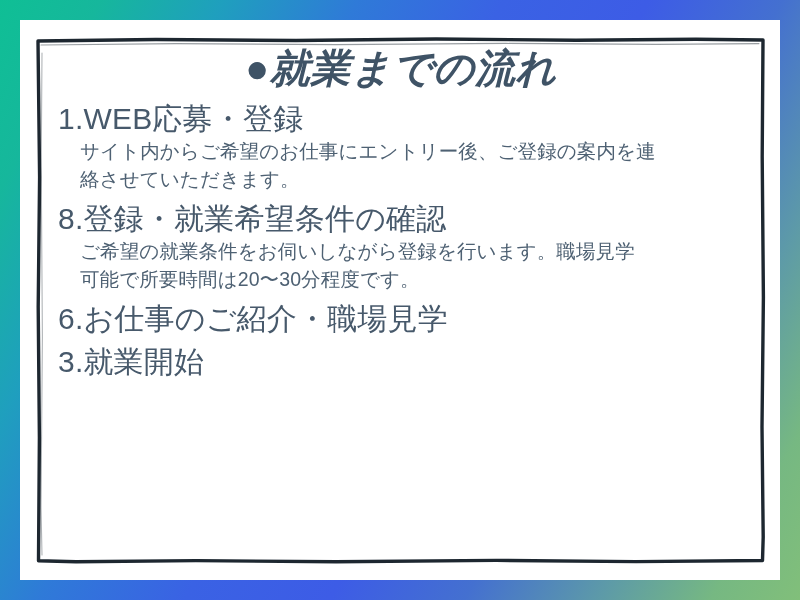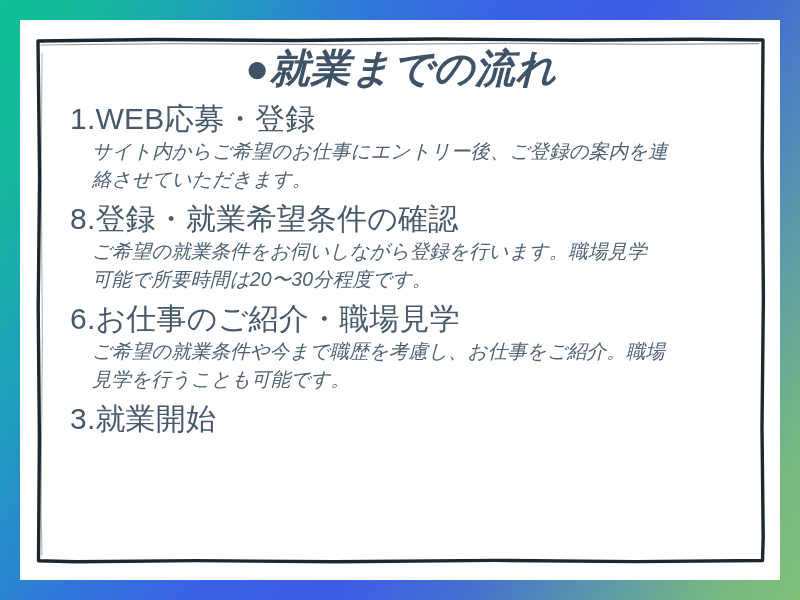--- a/index.html
+++ b/index.html
@@ -84,21 +84,21 @@
     line-height: 1.12;
     font-weight: bold;
     color: #3f5366;
     letter-spacing: 0.5px;
     padding-top: 4px;
     font-style: italic;
   }
 
   .steps {
     list-style: none;
-    margin: 12px;
+    margin: 0;
     padding: 0;
     margin-top: 10px;
   }
   .step {
     margin: 0 0 7px 0;
     padding: 0;
   }
   .step-heading {
     margin: 0;
     padding: 0 0 0 6px;
@@ -112,21 +112,20 @@
   .step-body {
     margin: 1px 0 0 0;
     padding: 0 0 0 28px;
     font-size: 19.5px;
     line-height: 1.42;
     color: #4e6173;
     letter-spacing: 0.1px;
   }
   .step-body span {
     display: block;
-    font-style: italic;
   }
 </style>
 </head>
 <body>
 
 <div class="page">
 
   <div class="card"></div>
 
   <div class="frame">
@@ -157,24 +156,20 @@
       <li class="step">
         <h2 class="step-heading">8.登録・就業希望条件の確認</h2>
         <p class="step-body">
           <span>ご希望の就業条件をお伺いしながら登録を行います。職場見学</span>
           <span>可能で所要時間は20〜30分程度です。</span>
         </p>
       </li>
 
       <li class="step">
         <h2 class="step-heading">6.お仕事のご紹介・職場見学</h2>
-        <p class="step-body">
-          <span>ご希望の就業条件や今まで職歴を考慮し、お仕事をご紹介。職場</span>
-          <span>見学を行うことも可能です。</span>
-        </p>
       </li>
 
       <li class="step">
         <h2 class="step-heading">3.就業開始</h2>
       </li>
 
     </ol>
   </div>
 </div>
 

